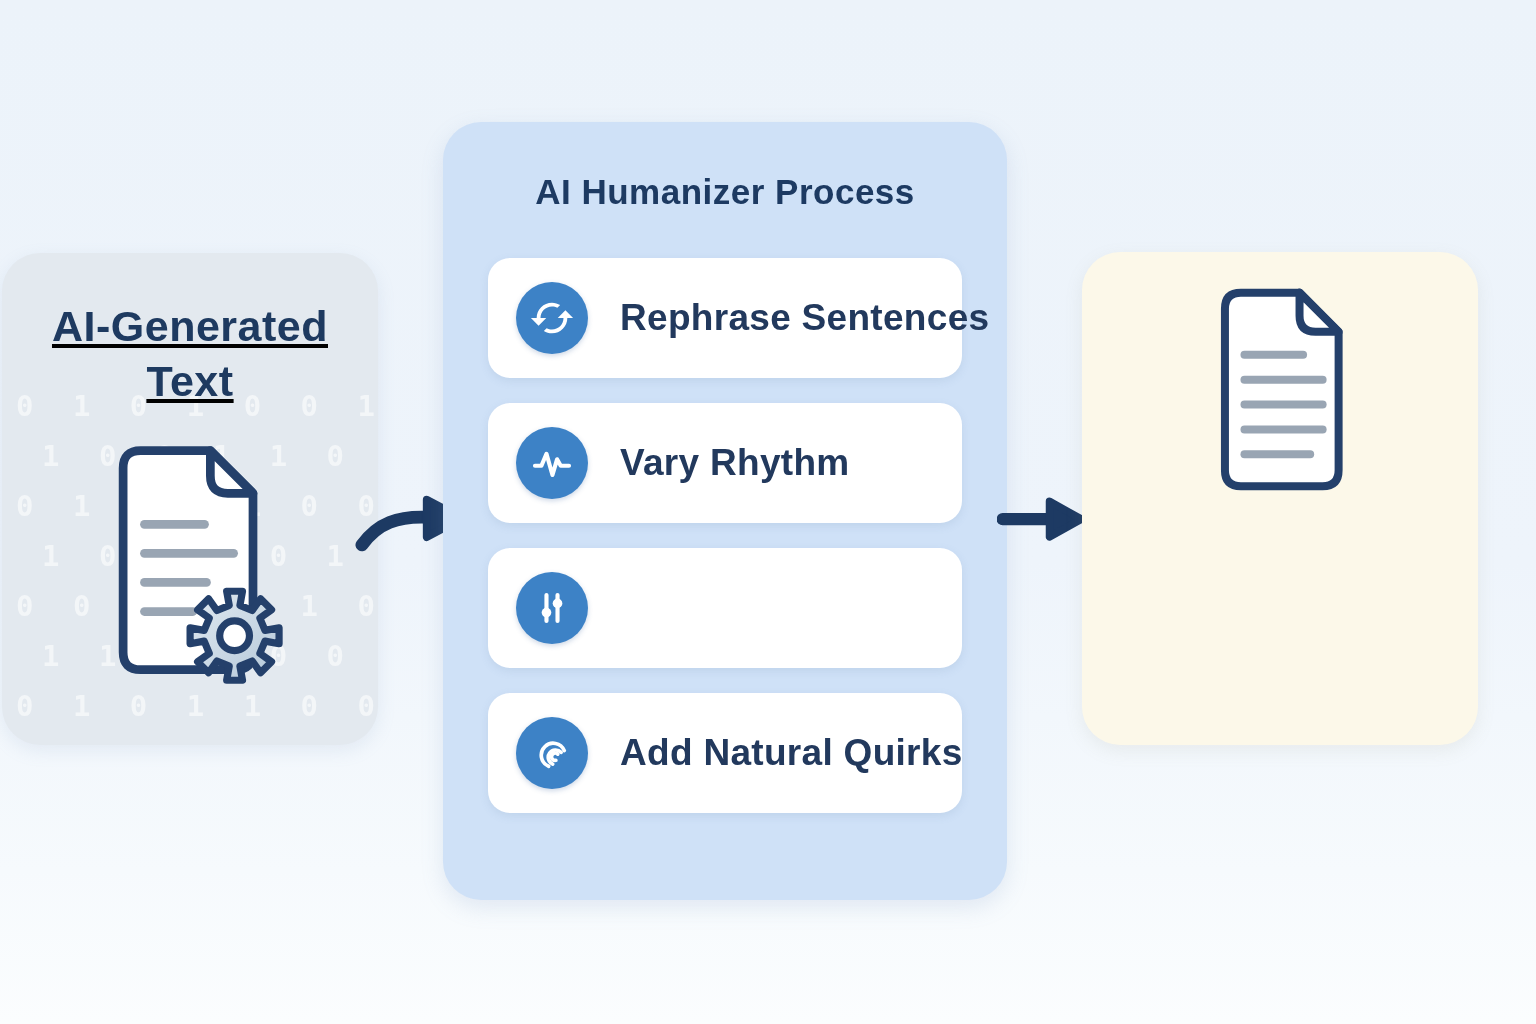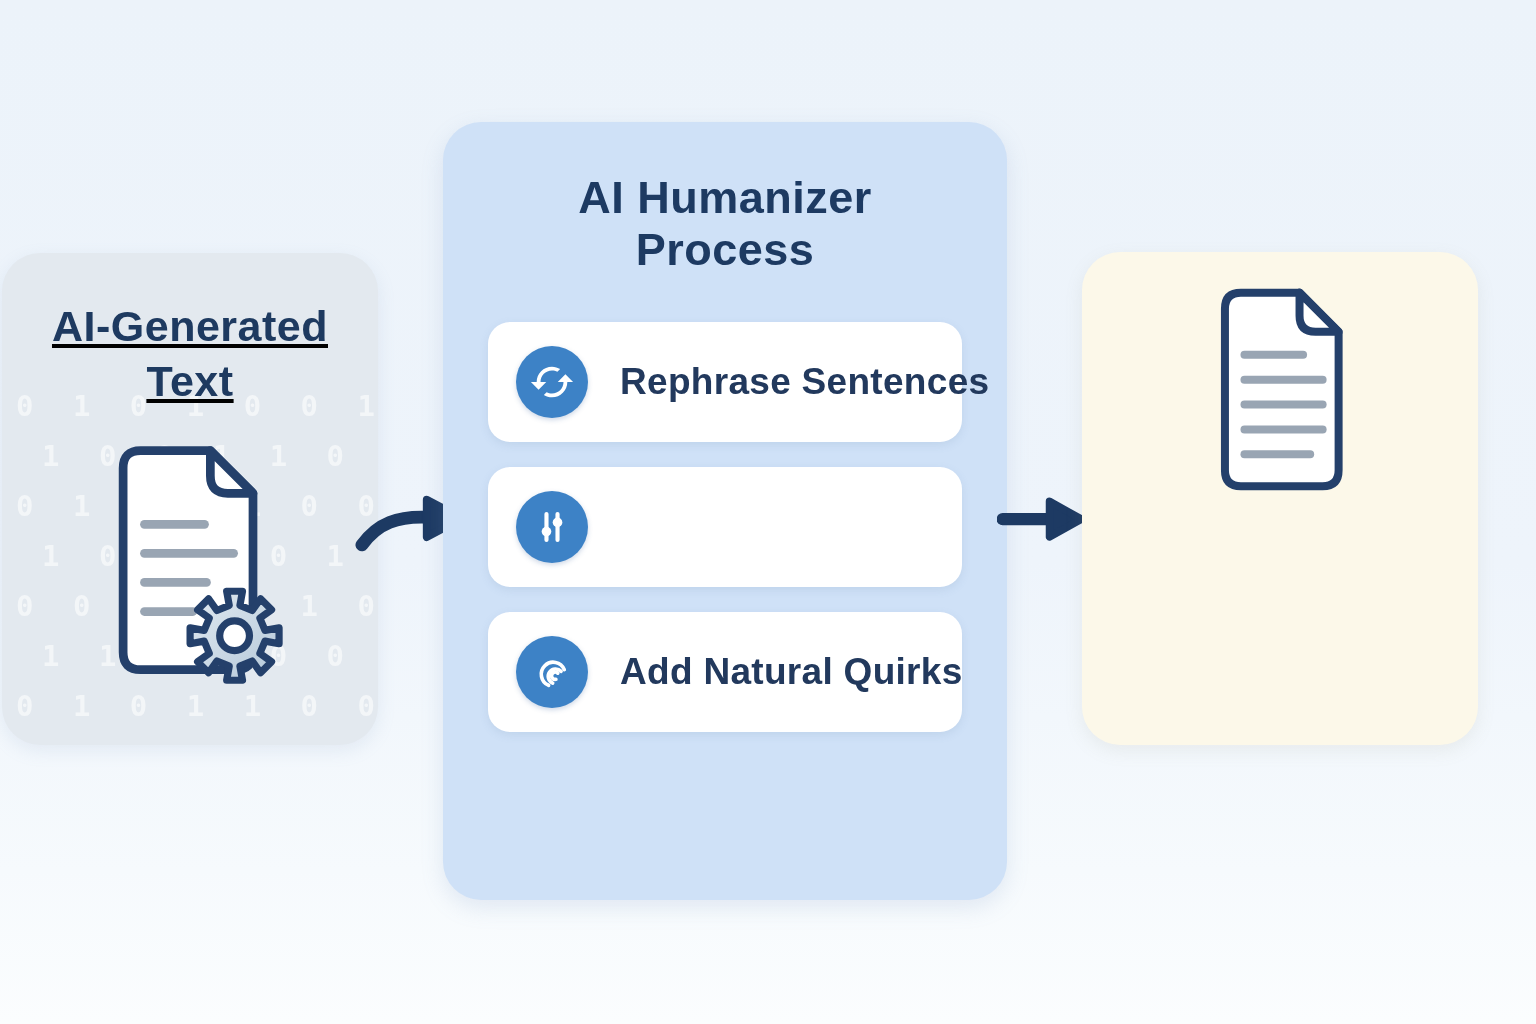--- a/index.html
+++ b/index.html
@@ -36,21 +36,21 @@
   .side-icon { margin-top:30px; }
 
   
   .center-panel {
     left:443px; top:122px; width:564px; height:778px;
     background:#cfe1f7;
     box-shadow:0 8px 22px rgba(120,150,195,.18);
     padding:50px 45px 0 45px;
   }
   .process-title {
-    text-align:center; font-size:45px; font-weight:700;
+    text-align:center; font-size:35px; font-weight:700;
     color:#1d3a62; letter-spacing:.5px; margin-bottom:46px;
   }
   .step-card {
     height:120px; background:#ffffff; border-radius:22px;
     box-shadow:0 3px 8px rgba(110,140,180,.16);
     display:flex; align-items:center; padding-left:28px;
     margin-bottom:25px;
   }
   .step-icon {
     width:72px; height:72px; border-radius:50%;
@@ -130,20 +130,28 @@
 
   <div class="step-card">
     <span class="step-icon">
       <svg viewBox="0 0 24 24" fill="#ffffff" style="transform:rotate(90deg)">
         <path d="M12 4V1L8 5l4 4V6c3.31 0 6 2.69 6 6 0 1.01-.25 1.97-.7 2.8l1.46 1.46C19.54 15.03 20 13.57 20 12c0-4.42-3.58-8-8-8zm0 14c-3.31 0-6-2.69-6-6 0-1.01.25-1.97.7-2.8L5.24 7.74C4.46 8.97 4 10.43 4 12c0 4.42 3.58 8 8 8v3l4-4-4-4v3z"></path>
       </svg>
     </span>
     <span class="step-label">Rephrase Sentences</span>
   </div>
 
+  <div class="step-card">
+    <span class="step-icon">
+      <svg viewBox="0 0 100 100" fill="none" stroke="#ffffff" stroke-width="9" stroke-linecap="round" stroke-linejoin="round">
+        <path d="M13 56 L27 56 L38 30 L51 76 L61 42 L69 56 L87 56"></path>
+      </svg>
+    </span>
+    <span class="step-label">Vary Rhythm</span>
+  </div>
 
   <div class="step-card">
     <span class="step-icon">
       <svg viewBox="0 0 100 100">
         <g stroke="#ffffff" stroke-width="9" stroke-linecap="round">
           <line x1="38" y1="22" x2="38" y2="78"></line>
           <line x1="62" y1="22" x2="62" y2="78"></line>
         </g>
         <circle cx="38" cy="60" r="10.5" fill="#ffffff"></circle>
         <circle cx="62" cy="40" r="10.5" fill="#ffffff"></circle>

